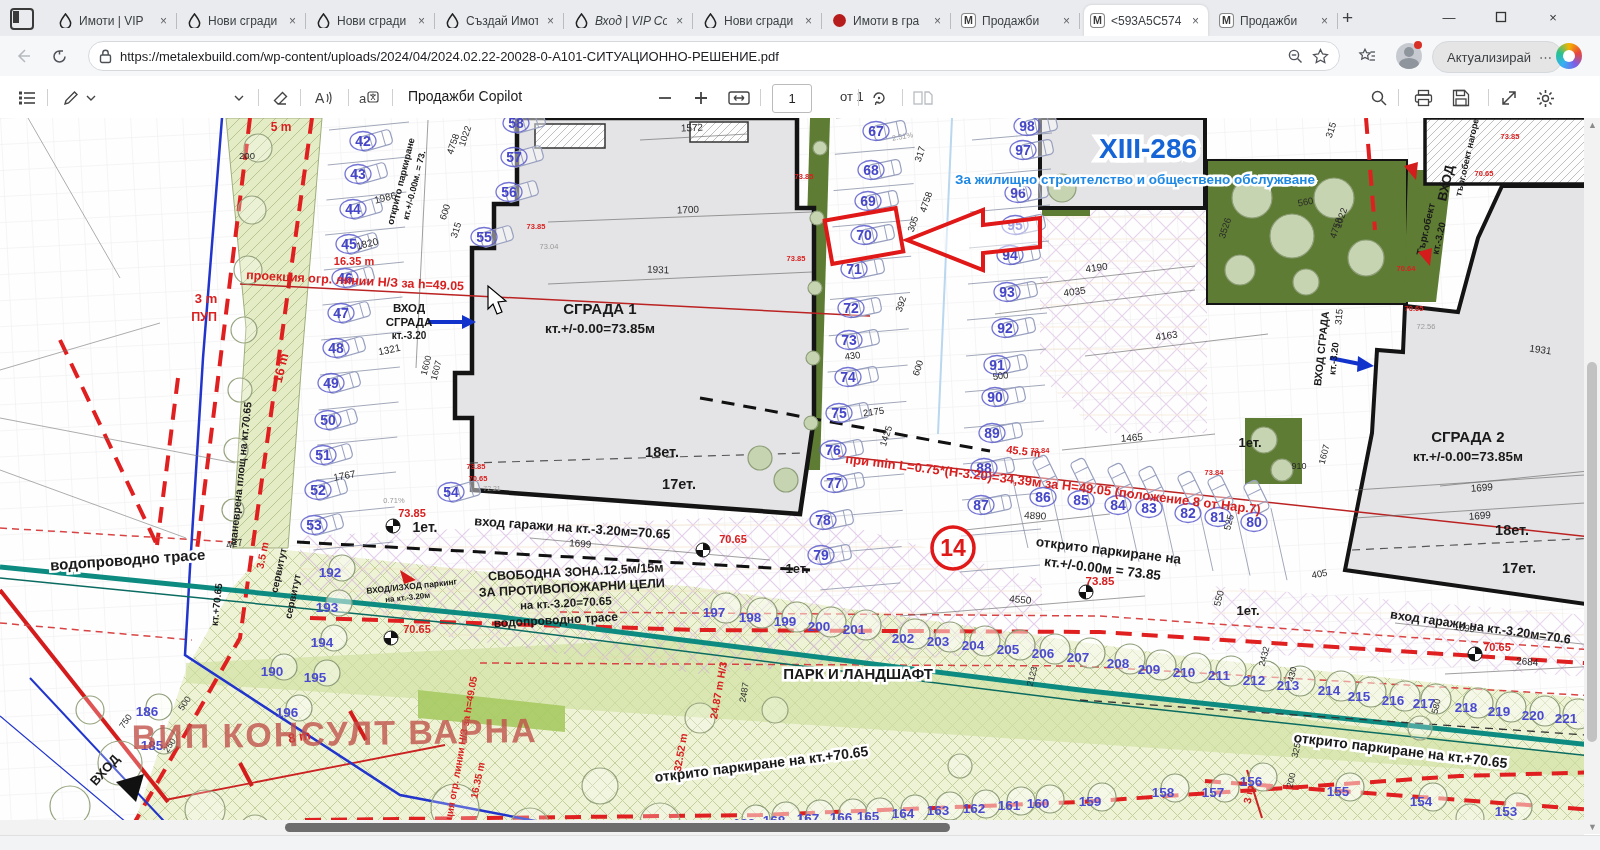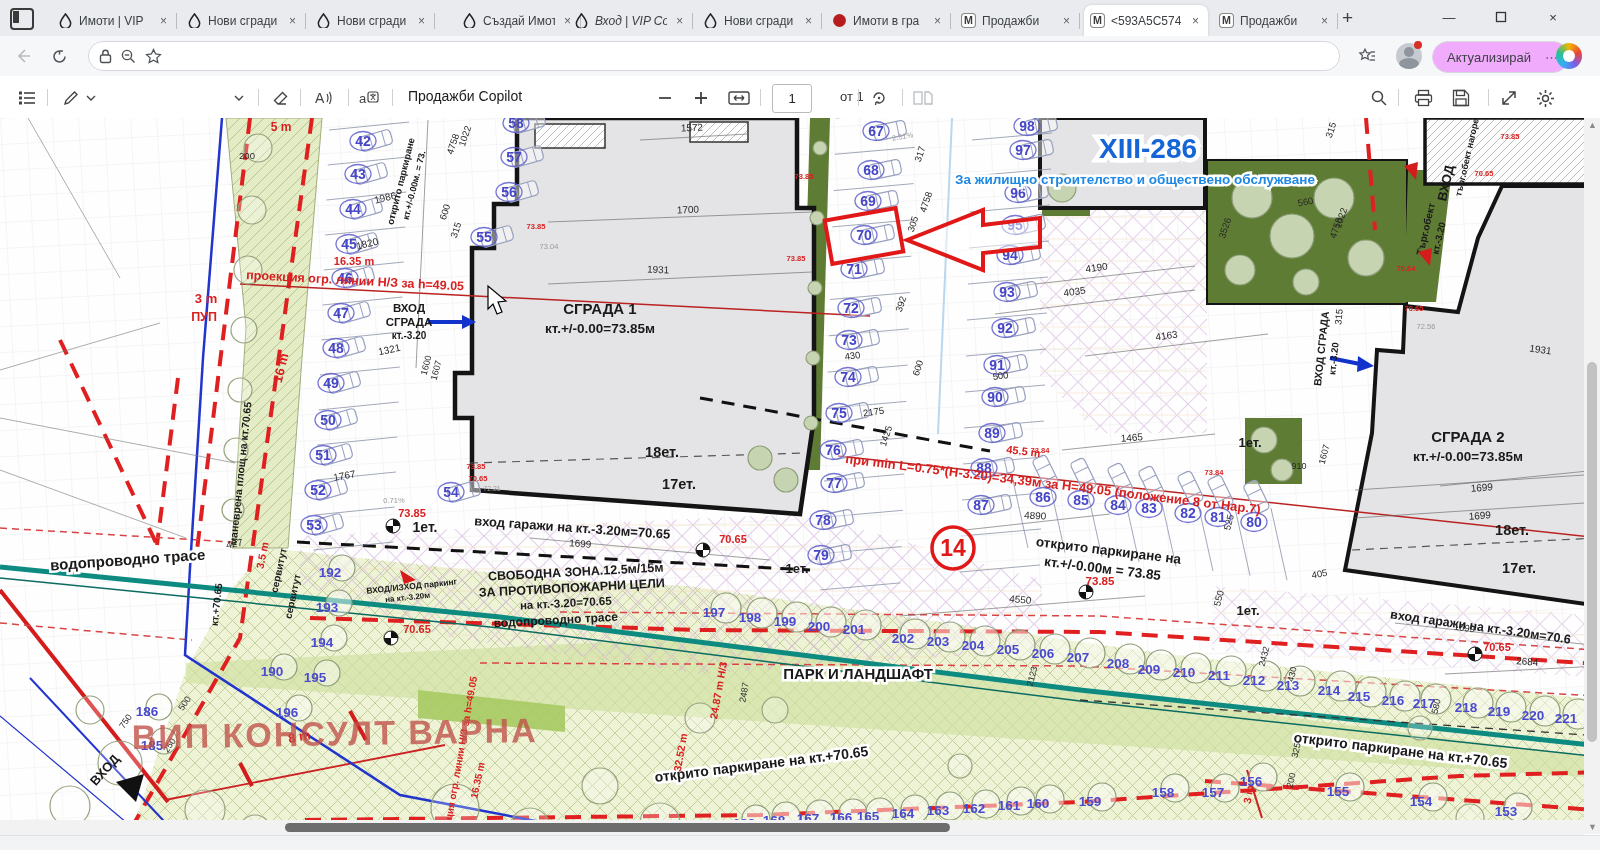--- a/index.html
+++ b/index.html
@@ -18,21 +18,21 @@
   #winicon::before{content:"";position:absolute;left:1px;top:1px;width:6px;height:12px;background:#3a3a3a;}
   #newtab{position:absolute;left:1342px;top:7px;font-size:19px;color:#3c4043;}
   .winctl{position:absolute;top:0;width:46px;height:34px;display:flex;align-items:center;justify-content:center;color:#333;font-size:13px;}
   
   #addr{position:absolute;left:0;top:36px;width:1600px;height:40px;background:#f6f7f9;border-bottom:1px solid #dadce0;}
   .abtn{position:absolute;top:7px;width:26px;height:26px;display:flex;align-items:center;justify-content:center;}
   #urlpill{position:absolute;left:88px;top:5px;width:1252px;height:30px;background:#fff;border:1px solid #d5d9de;border-radius:16px;
     display:flex;align-items:center;padding:0 10px;box-sizing:border-box;gap:8px;}
   #urltext{flex:1;font-size:13px;color:#202124;white-space:nowrap;overflow:hidden;}
   #updbtn{position:absolute;left:1432px;top:5px;height:30px;padding:0 10px 0 14px;border:1px solid #d5d9de;border-radius:16px;
-    background:#f0abfc;font-size:13px;color:#3c4043;display:flex;align-items:center;gap:14px;}
+    background:#e5e5e5;font-size:13px;color:#3c4043;display:flex;align-items:center;gap:8px;}
   #avatar{position:absolute;left:1396px;top:7px;width:26px;height:26px;border-radius:50%;background:#c7cbd1;overflow:hidden;}
   #avatar::before{content:"";position:absolute;left:8px;top:4px;width:10px;height:10px;border-radius:50%;background:#8f959c;}
   #avatar::after{content:"";position:absolute;left:3px;top:15px;width:20px;height:12px;border-radius:50%;background:#8f959c;}
   #avdot{position:absolute;left:1414px;top:5px;width:8px;height:8px;border-radius:50%;background:#d93025;z-index:3;}
   #copilot{position:absolute;left:1556px;top:7px;width:26px;height:26px;border-radius:50%;
     background:conic-gradient(#f4b400,#e8453c,#7b5fe8,#36b0f4,#27c28f,#f4b400);}
   #copilot::after{content:"";position:absolute;left:7px;top:7px;width:12px;height:12px;border-radius:50%;background:#fff;}
   
   #pdfbar{position:absolute;left:0;top:76px;width:1600px;height:42px;background:#fff;border-bottom:1px solid #d9d9d9;}
   .pbtn{position:absolute;top:9px;width:26px;height:26px;display:flex;align-items:center;justify-content:center;color:#404040;}
@@ -90,21 +90,21 @@
           <span class="tlabel">Нови сгради</span>
           <span class="tclose">×</span>
         </div>
         <div class="tab" style="left: 310px;">
           <svg class="favicon" viewBox="0 0 14 16">
             <path d="M7,1 C7,1 1.5,8 1.5,11 a5.5,5.5 0 0 0 11,0 C12.5,8 7,1 7,1 Z" fill="none" stroke="#222" stroke-width="1.6"></path>
           </svg>
           <span class="tlabel">Нови сгради</span>
           <span class="tclose">×</span>
         </div>
-        <div class="tab" style="left: 456px; align-items: center;">
+        <div class="tab" style="left: 439px; align-items: center;">
           <svg class="favicon" viewBox="0 0 14 16">
             <path d="M7,1 C7,1 1.5,8 1.5,11 a5.5,5.5 0 0 0 11,0 C12.5,8 7,1 7,1 Z" fill="none" stroke="#222" stroke-width="1.6"></path>
           </svg>
           <span class="tlabel">Създай Имот</span>
           <span class="tclose">×</span>
         </div>
         <div class="tab" style="left: 568px; font-style: italic;">
           <svg class="favicon" viewBox="0 0 14 16">
             <path d="M7,1 C7,1 1.5,8 1.5,11 a5.5,5.5 0 0 0 11,0 C12.5,8 7,1 7,1 Z" fill="none" stroke="#222" stroke-width="1.6"></path>
           </svg>
@@ -169,20 +169,21 @@
     <div class="abtn" style="left:46px">
       <svg width="17" height="17" viewBox="0 0 17 17">
           <path d="M14,8.5 A5.5,5.5 0 1 1 8.5,3 M8.5,3 L12,3 M8.5,3 L8.5,6.5" fill="none" stroke="#50545a" stroke-width="1.5"></path>
         </svg>
     </div>
     <div id="urlpill">
       <svg width="13" height="15" viewBox="0 0 13 15">
           <rect x="1.5" y="6" width="10" height="7.5" rx="1.5" fill="none" stroke="#4d5156" stroke-width="1.4"></rect>
           <path d="M3.8,6 V4 a2.7,2.7 0 0 1 5.4,0 V6" fill="none" stroke="#4d5156" stroke-width="1.4"></path>
         </svg>
+      <span id="urltext">https://metalexbuild.com/wp-content/uploads/2024/04/2024.02.22-20028-0-A101-СИТУАЦИОННО-РЕШЕНИЕ.pdf</span>
       <svg width="17" height="17" viewBox="0 0 17 17">
           <circle cx="7" cy="7" r="4.6" fill="none" stroke="#50545a" stroke-width="1.4"></circle>
           <line x1="10.5" y1="10.5" x2="14.5" y2="14.5" stroke="#50545a" stroke-width="1.4"></line>
           <line x1="4.8" y1="7" x2="9.2" y2="7" stroke="#50545a" stroke-width="1.4"></line>
         </svg>
       <svg width="17" height="17" viewBox="0 0 17 17">
           <path d="M8.5,1.6 L10.6,6 L15.4,6.6 L11.9,9.9 L12.8,14.6 L8.5,12.3 L4.2,14.6 L5.1,9.9 L1.6,6.6 L6.4,6 Z" fill="none" stroke="#50545a" stroke-width="1.3"></path>
         </svg>
     </div>
     <div class="abtn" style="left:1354px">

